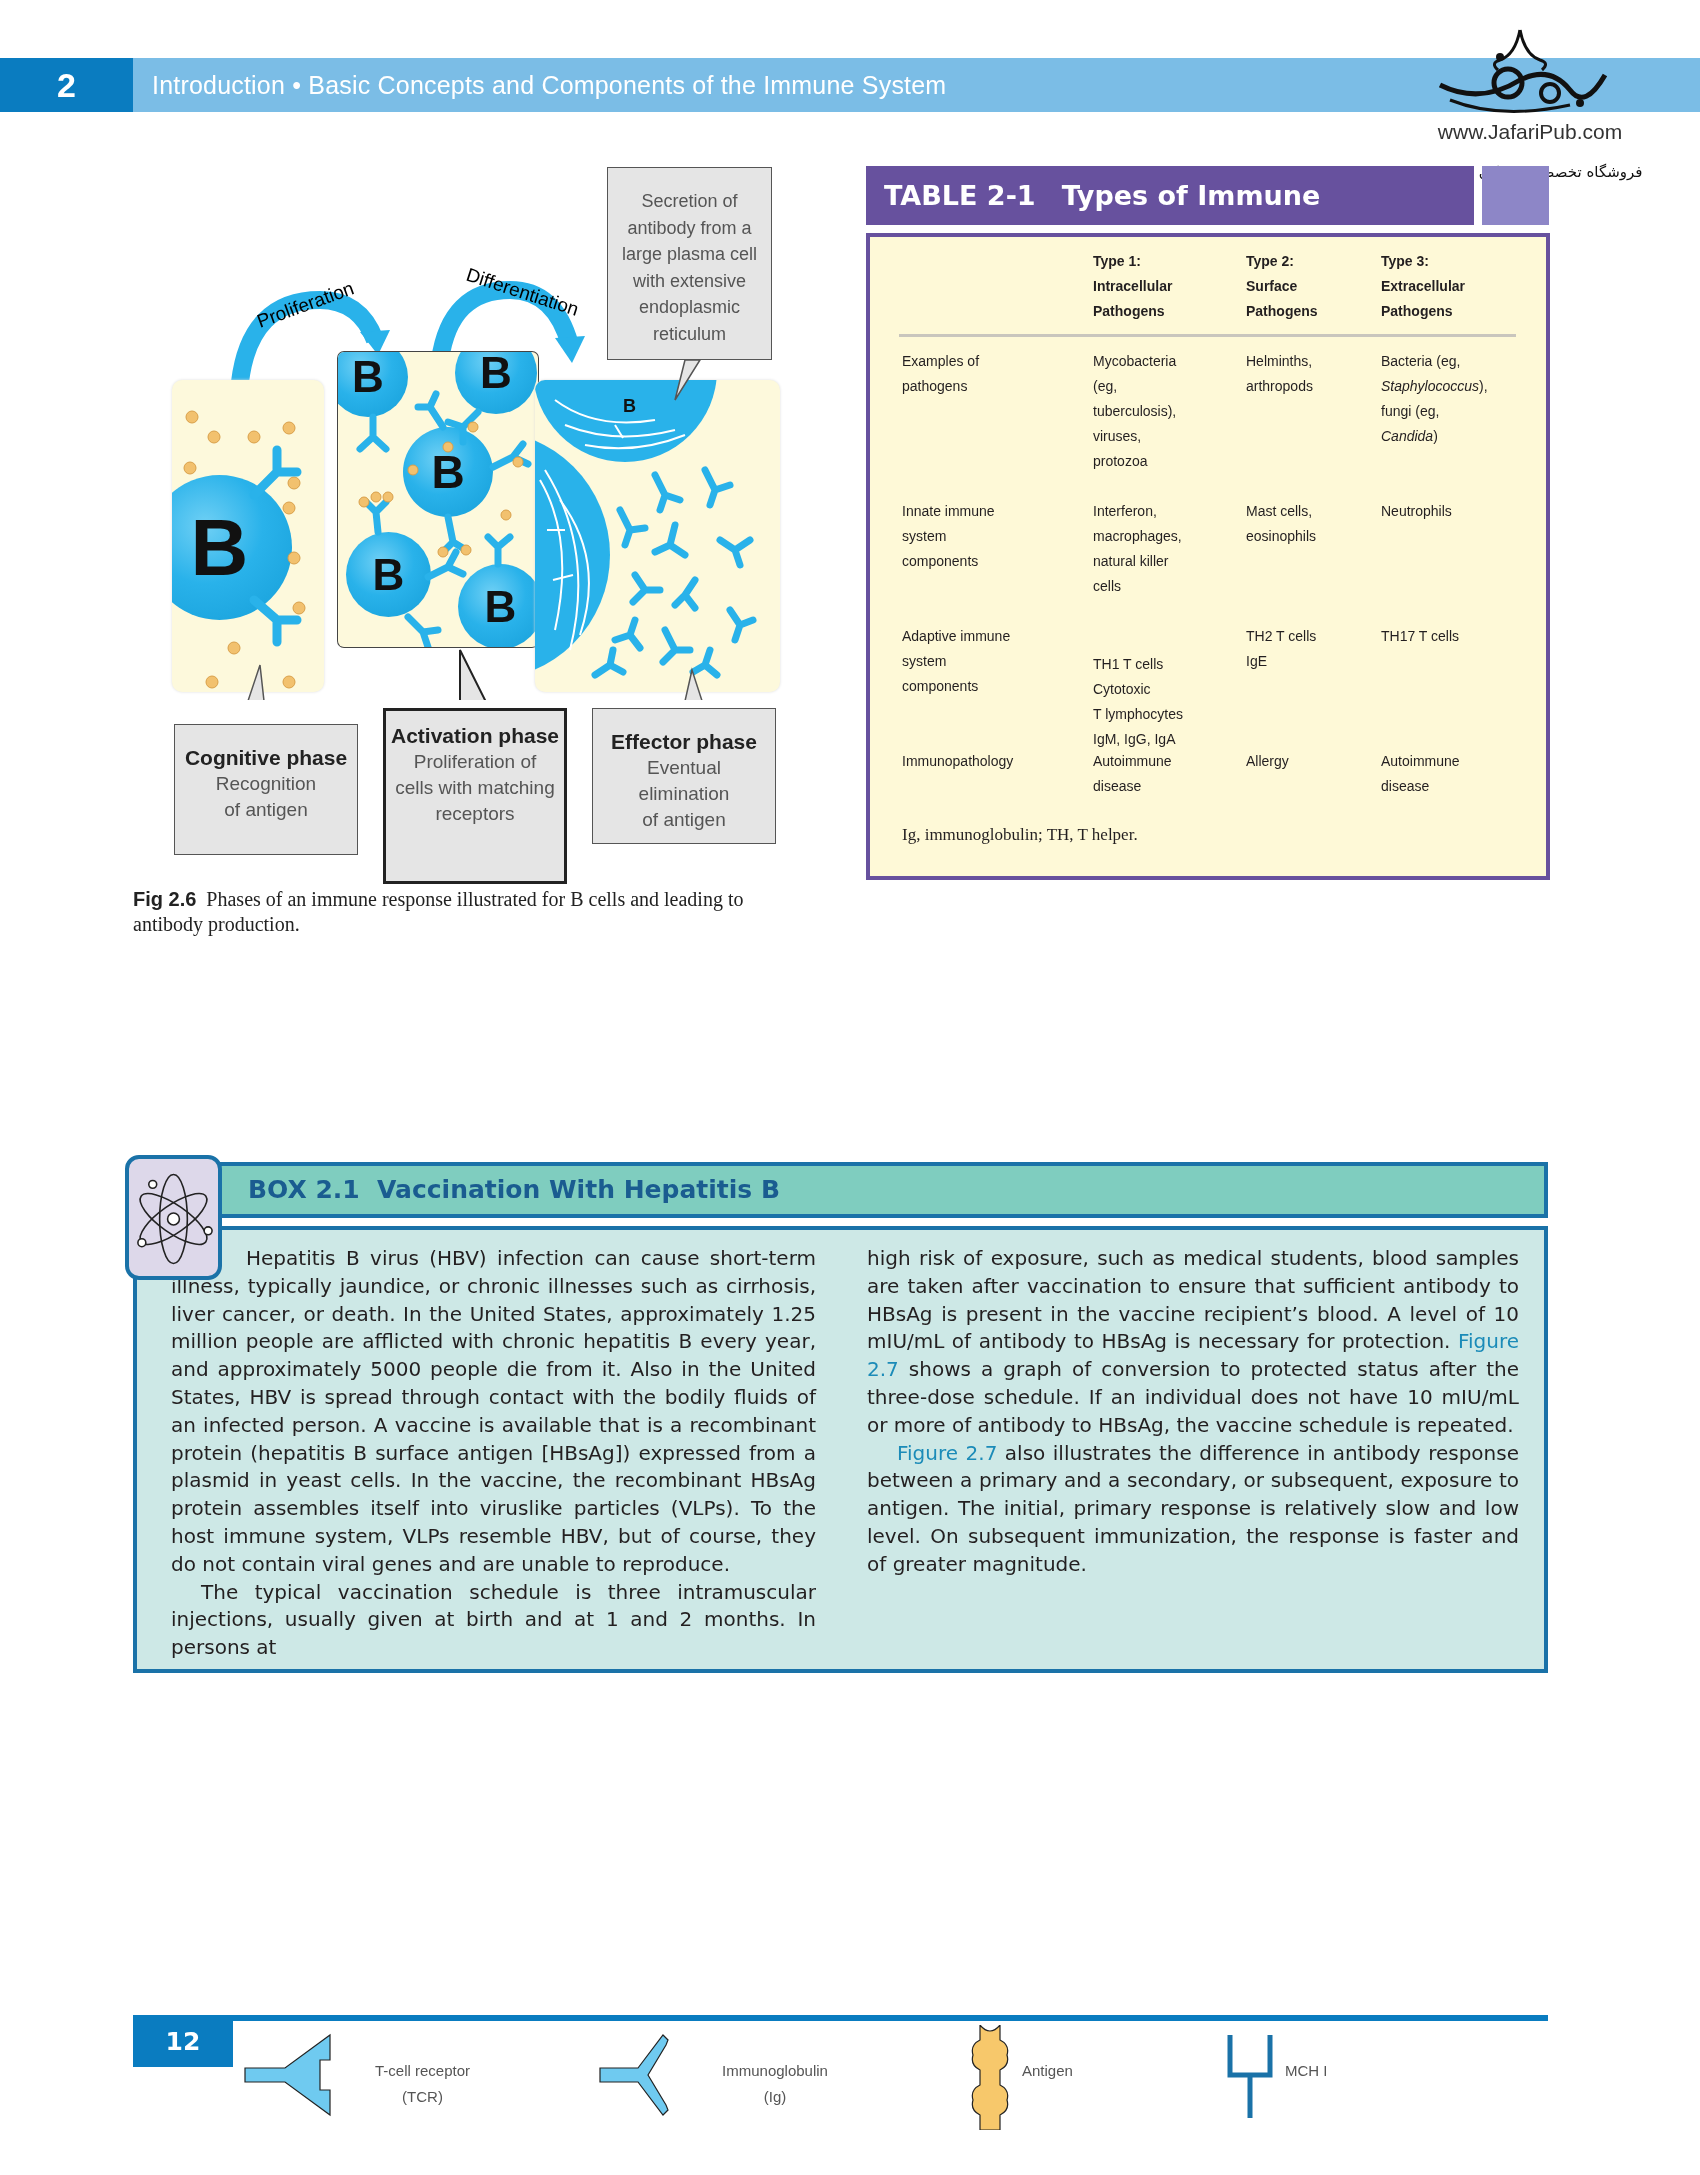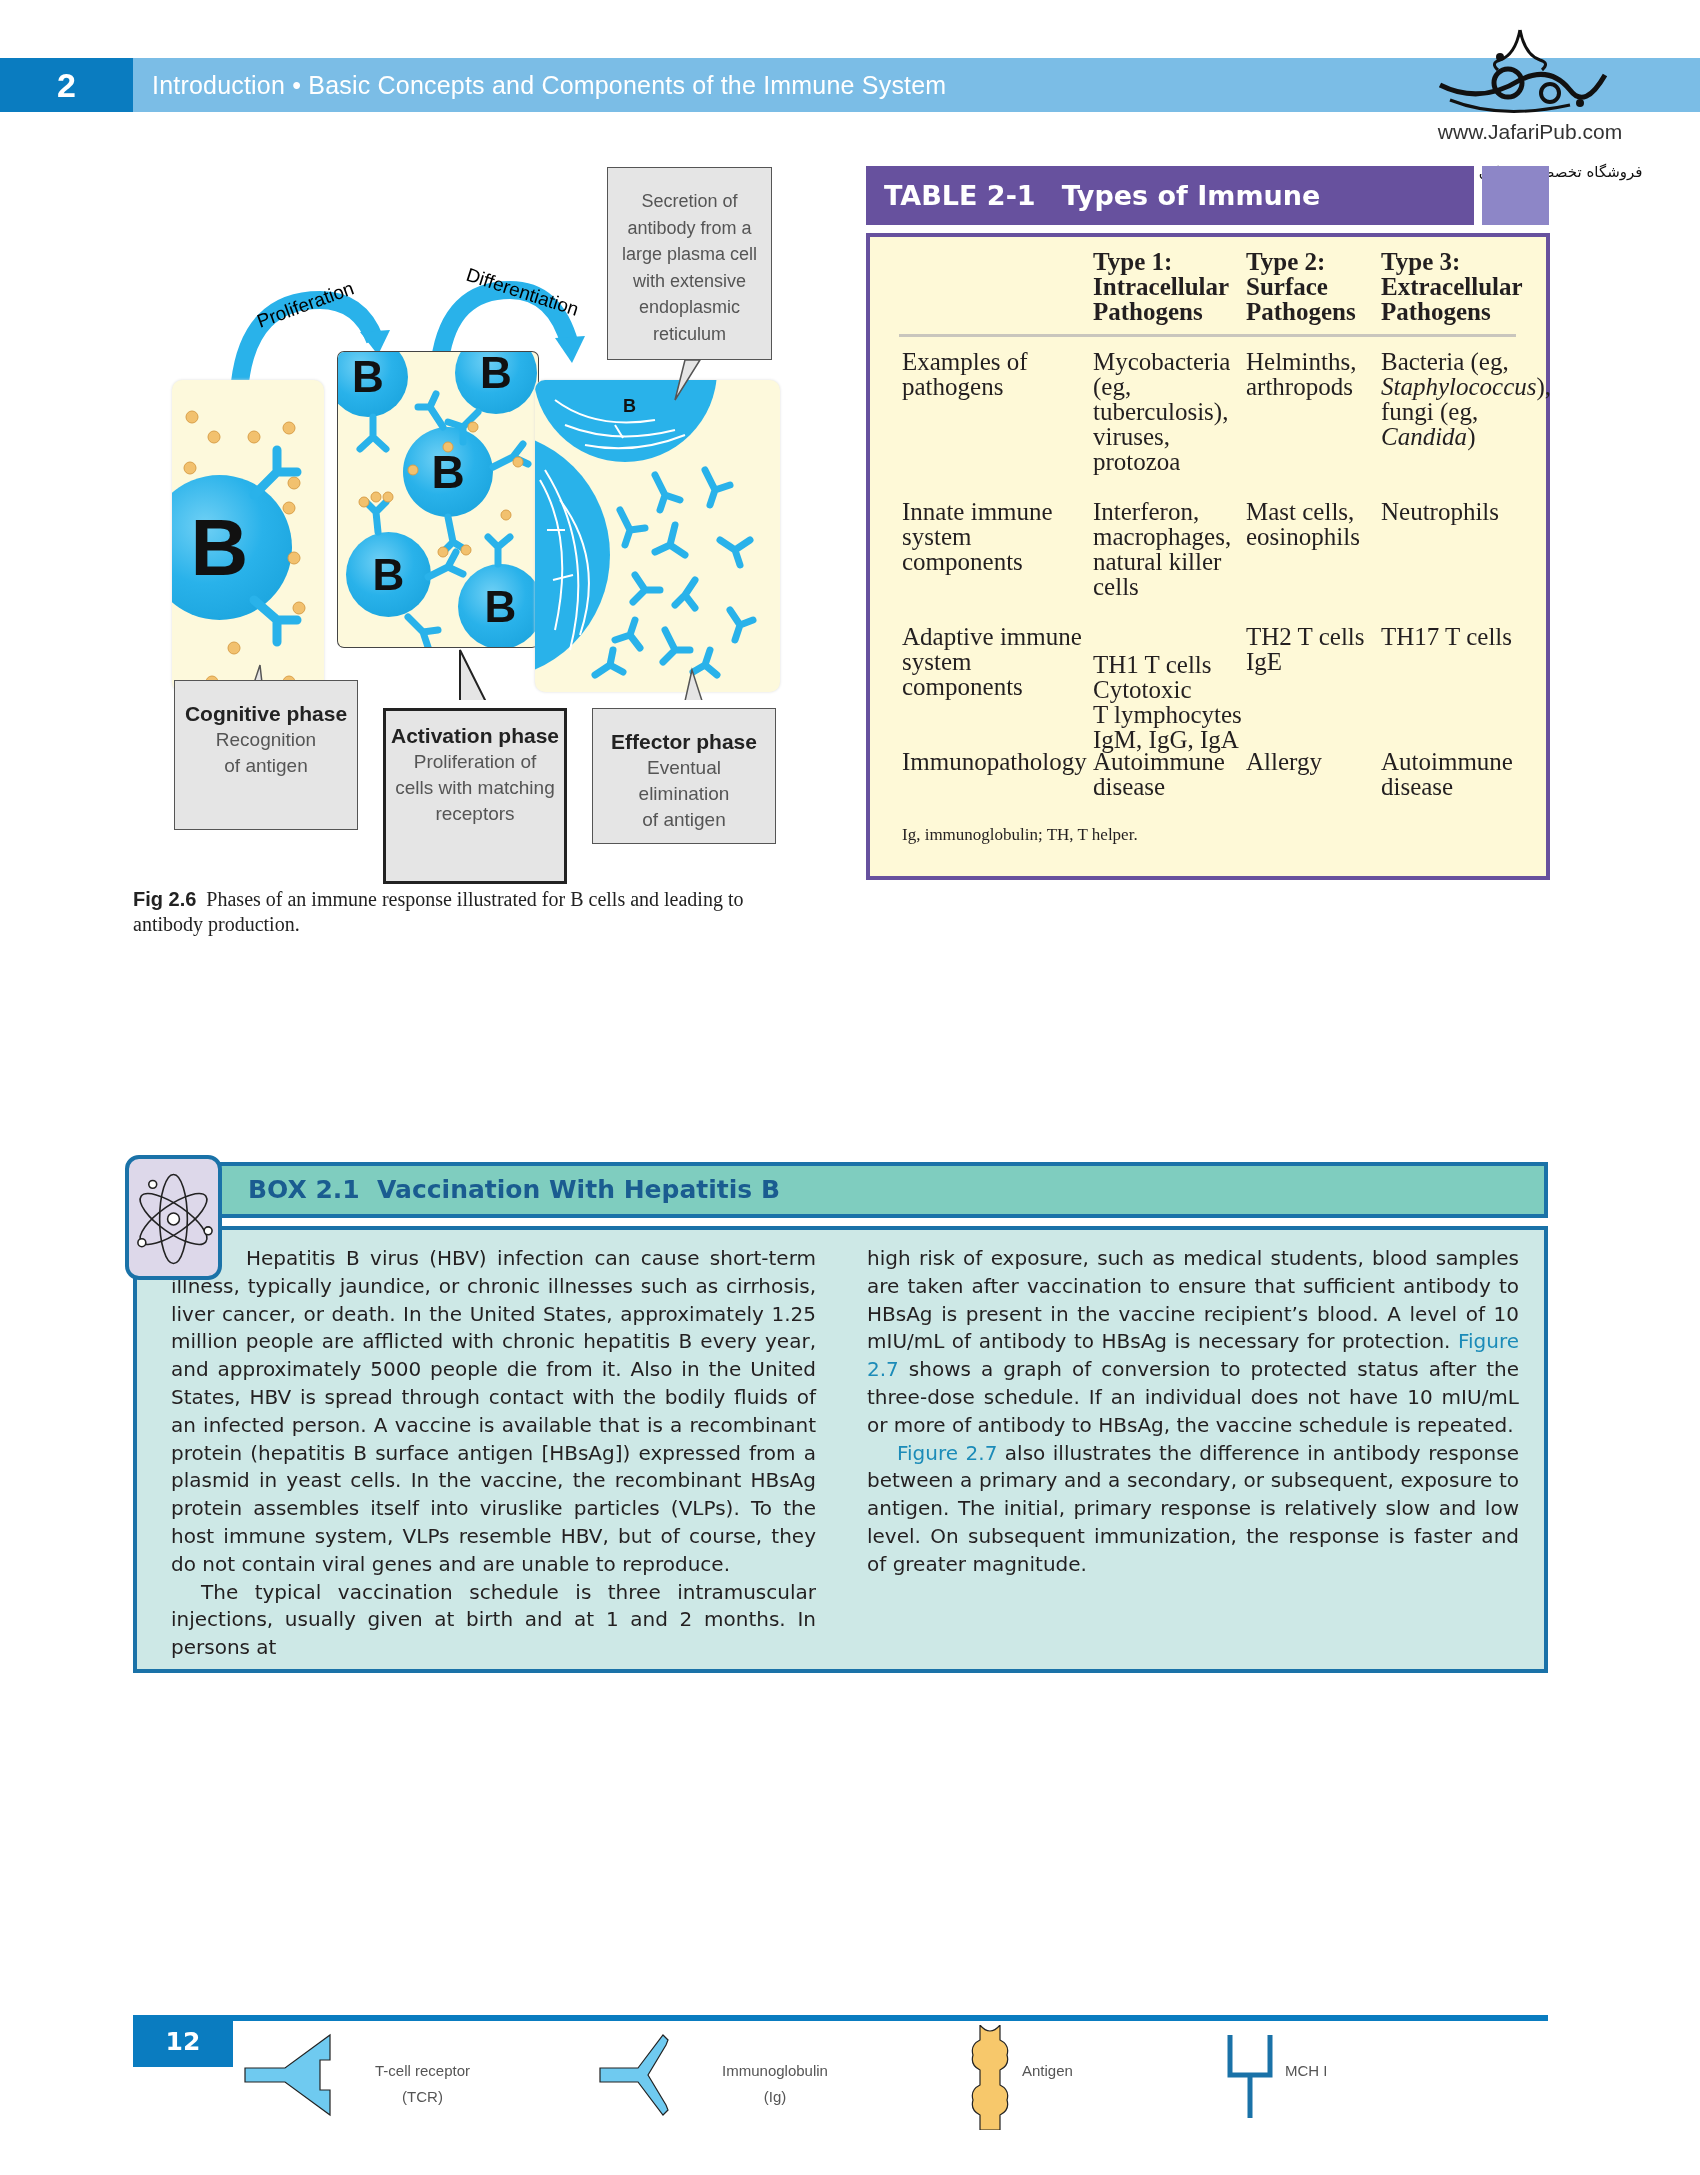--- a/index.html
+++ b/index.html
@@ -21,21 +21,21 @@
   #secretion{left:607px;top:167px;width:165px;height:193px;background:#e5e5e5;border:1.5px solid #555;text-align:center;font-family:"Liberation Sans",sans-serif;font-size:18px;line-height:26.5px;color:#555;padding-top:20px;box-sizing:border-box;}
   .arc-label{font-family:"Liberation Sans",sans-serif;font-size:19px;color:#555;}
   #fig-caption{left:133px;top:887px;width:670px;font-family:"Liberation Serif",serif;font-size:20px;line-height:25px;color:#222;}
   #fig-caption b{font-family:"Liberation Sans",sans-serif;}
 
   
   #tbl-head{left:866px;top:166px;width:608px;height:59px;background:#67519e;color:#fff;font-weight:bold;font-size:27px;line-height:59px;font-family:"DejaVu Sans",sans-serif;padding-left:18px;box-sizing:border-box;}
   #tbl-head .sp{display:inline-block;width:26px;}
   #tbl-thumb{left:1482px;top:166px;width:67px;height:59px;background:#8d86c7;}
   #tbl-body{left:866px;top:233px;width:684px;height:647px;background:#fef9d7;border:4px solid #67519e;box-sizing:border-box;}
-  .tcell{position:absolute;font-size:25px;line-height:25px;font-family:Liberation Serif, serif;color:#231f20;white-space:pre-line;}
+  .tcell{position:absolute;font-size:14px;line-height:25px;font-family:Liberation Sans, sans-serif;color:#231f20;white-space:pre-line;}
   .th{font-weight:bold;}
   #tbl-rule{left:899px;top:334px;width:617px;height:3px;background:#c9c6bd;}
   #tbl-foot{left:902px;top:822px;font-size:17px;font-family:"Liberation Serif",serif;}
 
   
   #box-icon{left:125px;top:1155px;width:97px;height:125px;background:#ddd8ea;border:4px solid #1a72a8;border-radius:14px;box-sizing:border-box;z-index:3;}
   #box-head{left:218px;top:1162px;width:1330px;height:56px;background:#7fcdbf;border:4px solid #1a72a8;border-left:none;box-sizing:border-box;}
   #box-title{left:248px;top:1162px;height:39px;line-height:56px;color:#1a5c90;font-weight:bold;font-size:25px;font-family:"DejaVu Sans",sans-serif;}
   #box-body{left:133px;top:1226px;width:1415px;height:447px;background:#cde8e6;border:4px solid #1a72a8;box-sizing:border-box;}
   .col{position:absolute;font-family:"DejaVu Sans",sans-serif;font-size:20px;line-height:27.8px;text-align:justify;color:#231f20;}
@@ -179,21 +179,21 @@
 
 <div class="abs" id="secretion">
   <div>Secretion of</div>
   <div>antibody from a</div>
   <div>large plasma cell</div>
   <div>with extensive</div>
   <div>endoplasmic</div>
   <div>reticulum</div>
 </div>
 
-<div class="abs phase-box" style="left:174px;top:680px;width:184px;height:150px;padding-top:20px;box-sizing:border-box;">
+<div class="abs phase-box" style="left:174px;top:724px;width:184px;height:131px;padding-top:20px;box-sizing:border-box;">
   <div class="t">Cognitive phase</div>
   <div>Recognition</div>
   <div>of antigen</div>
 </div>
 <div class="abs phase-box" style="left:383px;top:708px;width:184px;height:176px;padding-top:12px;box-sizing:border-box;border:3px solid #222;">
   <div class="t">Activation phase</div>
   <div>Proliferation of</div>
   <div>cells with matching</div>
   <div>receptors</div>
 </div>

